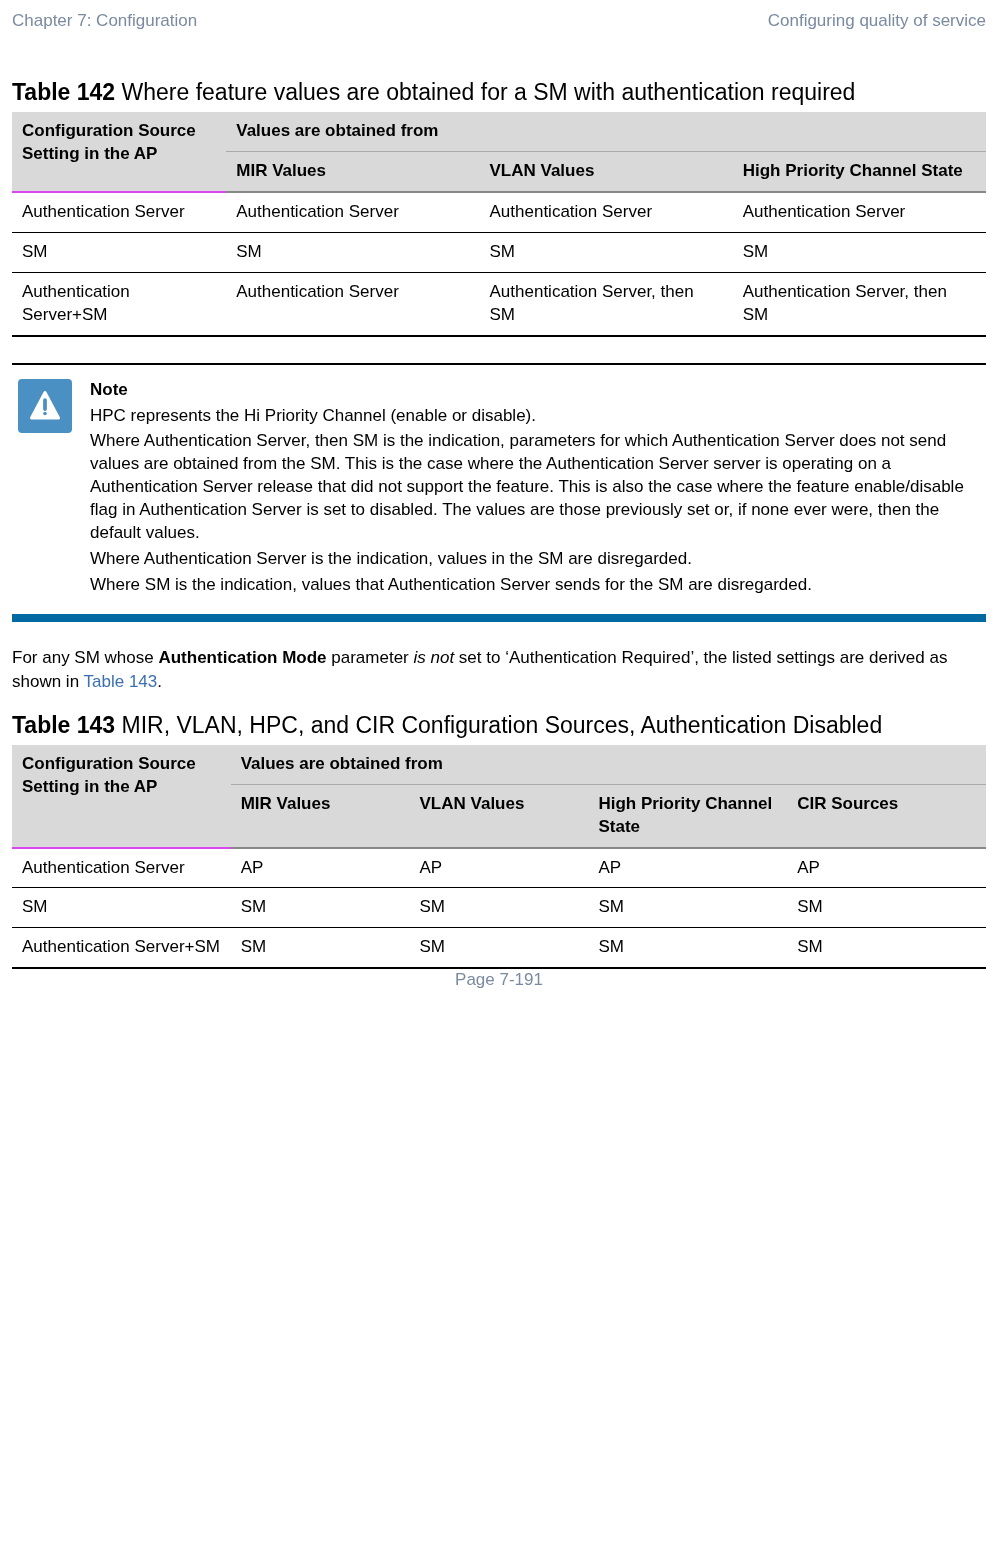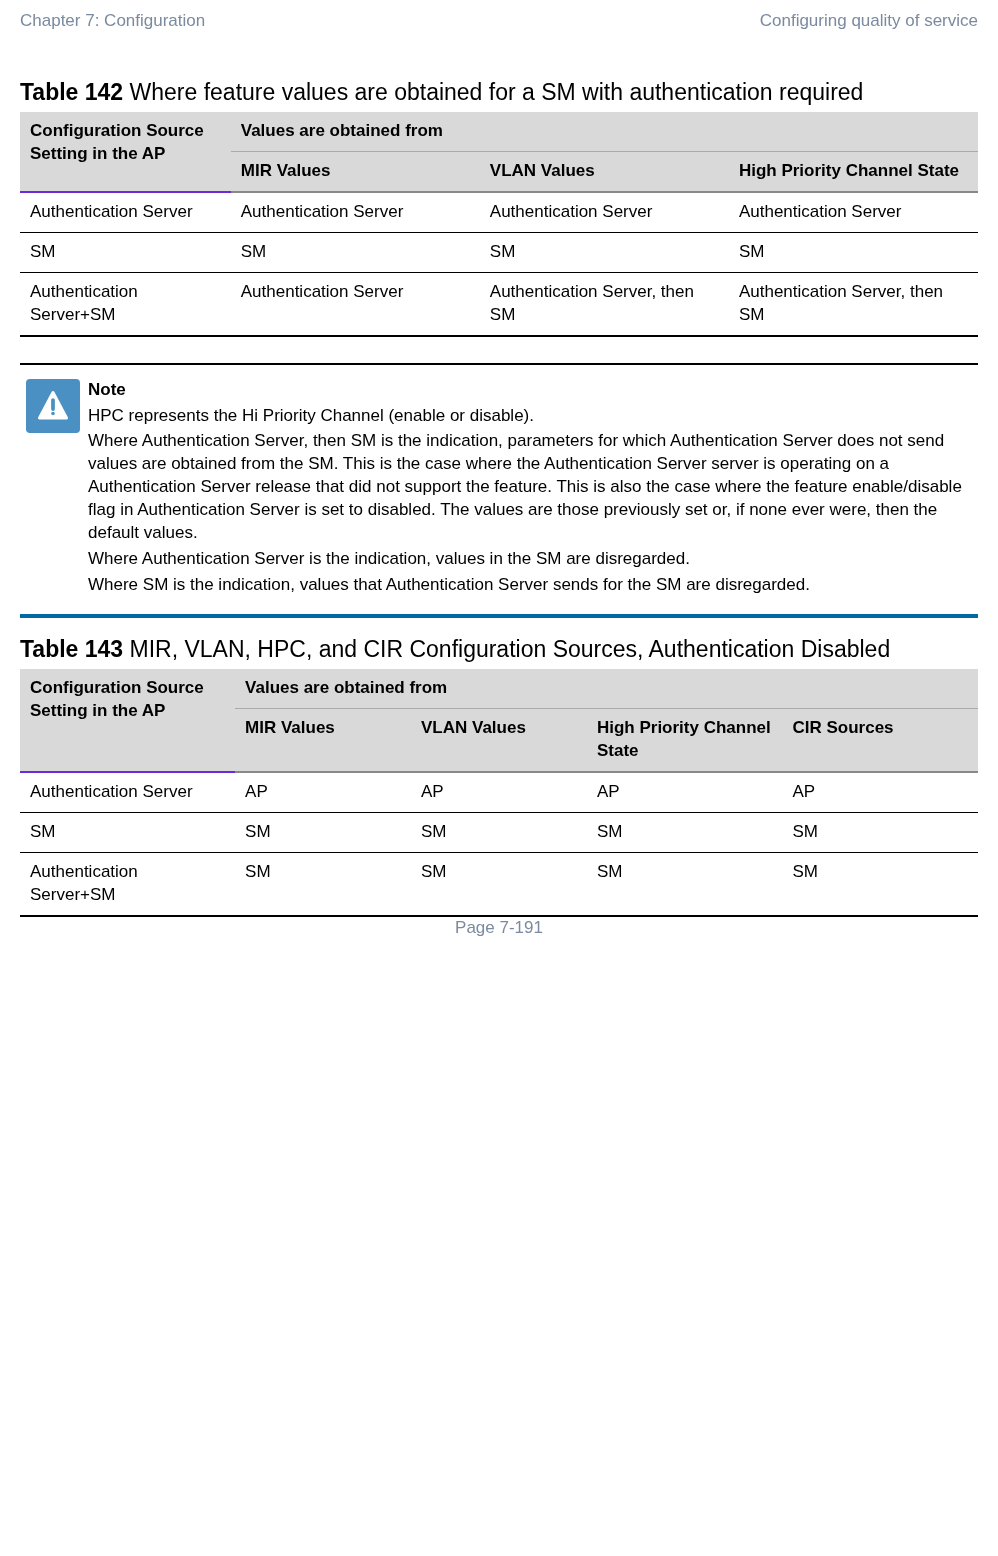--- a/index.html
+++ b/index.html
@@ -1,30 +1,30 @@
 <!DOCTYPE html>
 <html><head>
 <meta charset="utf-8">
 <style>
   output,body,html{margin:0;padding:0}
 *{box-sizing:border-box}
 body{font-family:"Segoe UI",Tahoma,Arial,sans-serif;font-size:17px;color:#000;background:#fff;width:998px;margin:0 auto;line-height:1.35}
-.page{padding:10px 20px 28px}
+.page{padding:10px 12px 28px}
 .hdr{display:flex;justify-content:space-between;color:#7a8aa0;font-size:17px;margin-bottom:44px}
 .hdr-left,.hdr-right{white-space:nowrap}
 .caption{margin:16px 0 4px;font-size:23px}
 .caption strong{font-weight:700}
 .tbl{width:100%;border-collapse:collapse;font-size:17px}
-.tbl thead th{background:#d9d9d9;text-align:left;font-weight:700;padding:8px 10px;border-bottom:2px solid #6d28d9;vertical-align:top}
+.tbl thead th{background:#d9d9d9;text-align:left;font-weight:700;padding:8px 10px;border-bottom:2px solid #d946ef;vertical-align:top}
 .tbl thead th.group{border-bottom:1px solid #aaa}
 .tbl thead th.rowspan{border-right:none}
 .tbl td{padding:8px 10px;border-bottom:1px solid #000;vertical-align:top}
 .tbl tbody tr:last-child td{border-bottom:2px solid #000}
 .rule-top{border-top:2px solid #000;margin-top:26px}
-.note-wrap{display:flex;gap:8px;padding:14px 6px;border-bottom:4px solid #0369a1}
+.note-wrap{display:flex;gap:18px;padding:14px 6px;border-bottom:8px solid #0369a1}
 .note-icon{flex:0 0 54px;height:54px;background:#4a90c2;border-radius:4px;display:flex;align-items:center;justify-content:center}
 .note-icon svg{width:36px;height:36px}
 .note-body{flex:1}
 .note-title{font-weight:700;margin-bottom:2px}
 .note-p{margin:3px 0}
 .paratext{margin:24px 0 8px;line-height:1.4}
 .paratext strong{font-weight:700}
 .paratext em{font-style:italic}
 .link{color:#3b6fb0}
 .footer{text-align:center;color:#7a8aa0;font-size:17px;}
@@ -87,20 +87,23 @@
   </div>
   <div class="note-body">
     <div class="note-title">Note</div>
     <div class="note-p">HPC represents the Hi Priority Channel (enable or disable).</div>
     <div class="note-p">Where Authentication Server, then SM is the indication, parameters for which Authentication Server does not send values are obtained from the SM. This is the case where the Authentication Server server is operating on a Authentication Server release that did not support the feature. This is also the case where the feature enable/disable flag in Authentication Server is set to disabled. The values are those previously set or, if none ever were, then the default values.</div>
     <div class="note-p">Where Authentication Server is the indication, values in the SM are disregarded.</div>
     <div class="note-p">Where SM is the indication, values that Authentication Server sends for the SM are disregarded.</div>
   </div>
 </div>
 
+<div class="paratext">
+  <span>For any SM whose </span><strong>Authentication Mode</strong><span> parameter </span><em>is not</em><span> set to ‘Authentication Required’, the listed settings are derived as shown in </span><span class="link">Table 143</span><span>.</span>
+</div>
 
 <div class="caption">
   <strong>Table 143</strong><span> MIR, VLAN, HPC, and CIR Configuration Sources, Authentication Disabled</span>
 </div>
 <table class="tbl">
   <thead>
     <tr>
       <th rowspan="2" class="rowspan" style="width:22%">Configuration Source Setting in the AP</th>
       <th colspan="4" class="group">Values are obtained from</th>
     </tr>

